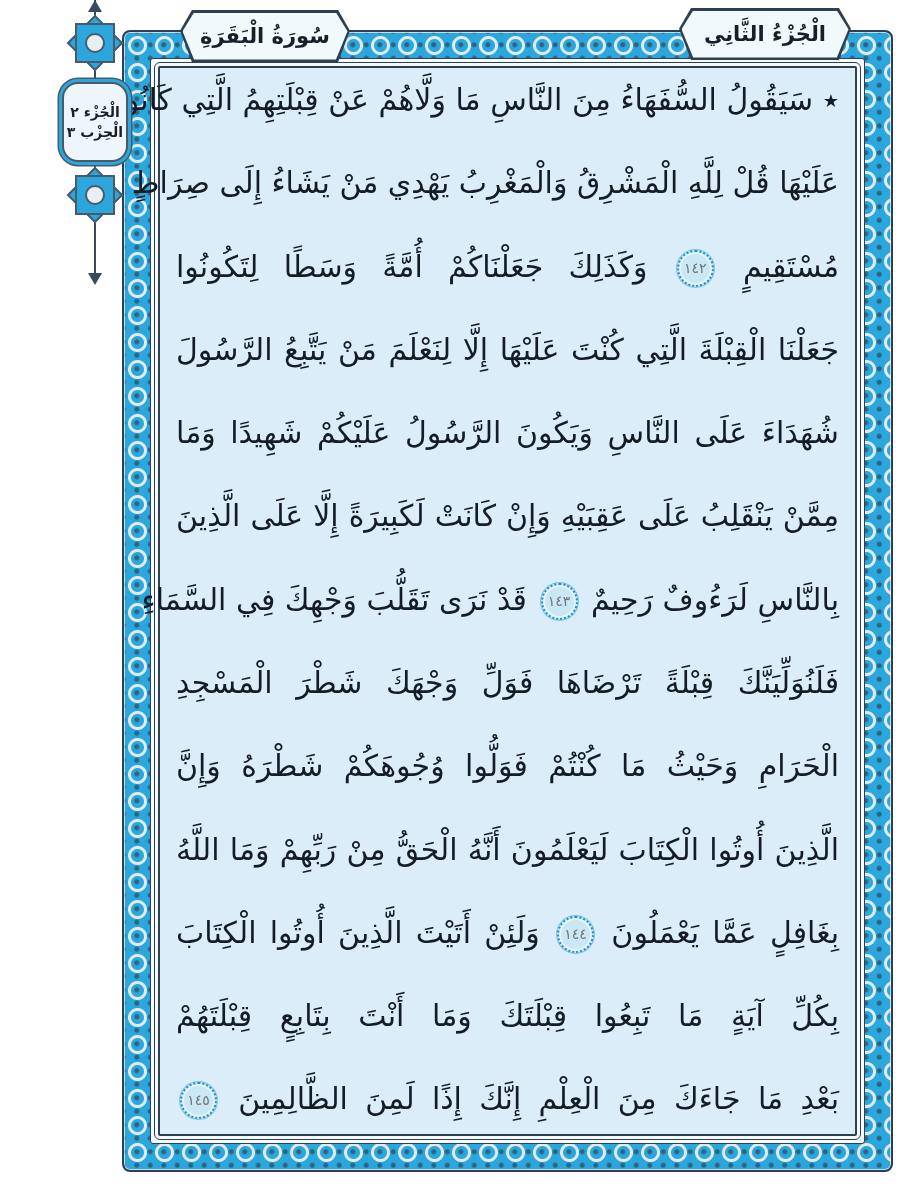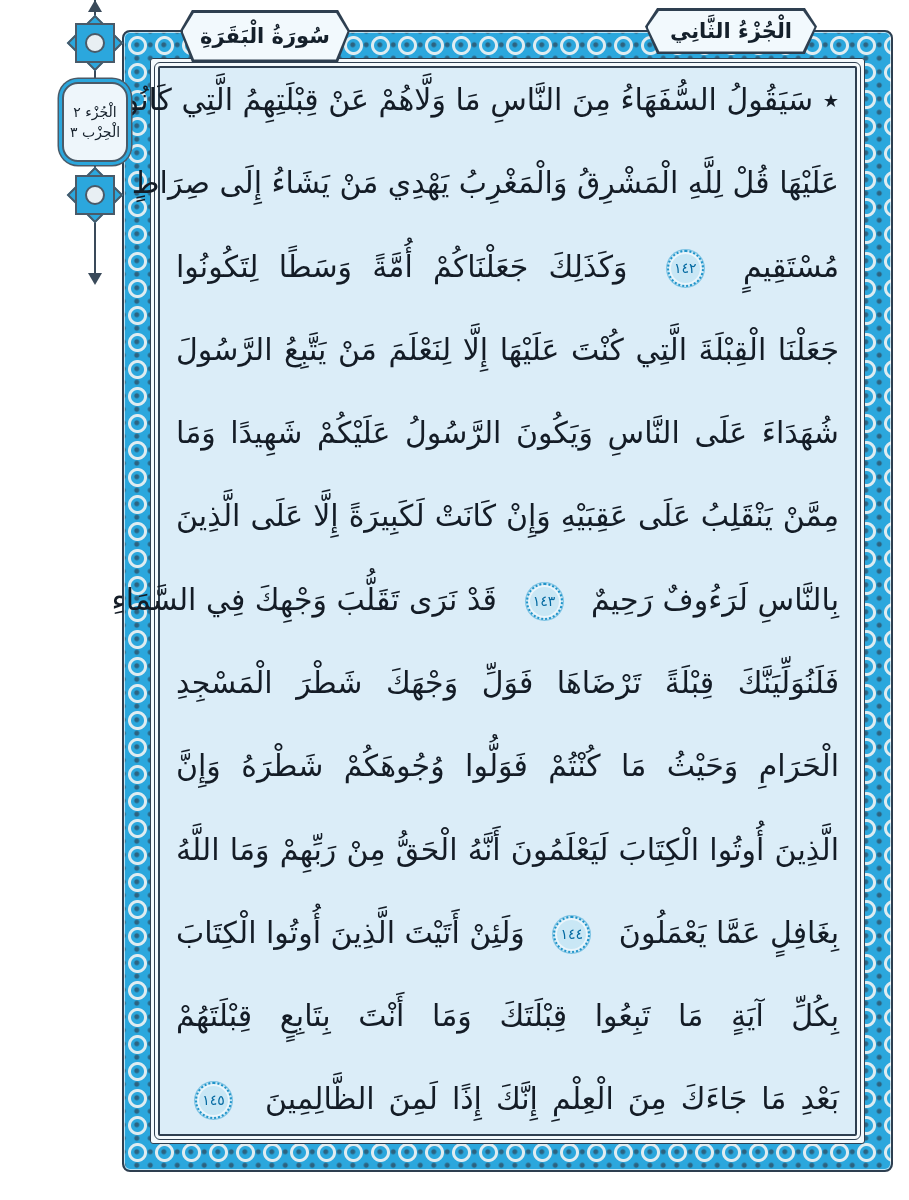--- a/index.html
+++ b/index.html
@@ -38,32 +38,32 @@
     direction:rtl; unicode-bidi:plaintext;
     font-size:30px; line-height:1.35; color:#141c26;
     text-align:justify; text-align-last:justify;
     white-space:nowrap; letter-spacing:0;
   }
   .ayah-medallion {
     display:inline-flex; align-items:center; justify-content:center;
     width:37px; height:37px; border-radius:50%;
     background:#c9e7f5; border:2px dotted #1f93c9;
     box-shadow: 0 0 0 2px #eaf5fb inset, 0 0 0 1px #7fc4e4;
-    font-size:14px; color:#0369a1; vertical-align:middle; margin:0 19px;
+    font-size:14px; color:#737373; vertical-align:middle; margin:0 4px;
   }
 
   
   .cartouche { position:absolute; z-index:6; }
   .cart-outer { position:absolute; inset:0; background:#2e3f50; }
   .cart-inner { position:absolute; inset:2.5px; background:#f2f9fd;
     display:flex; align-items:center; justify-content:center;
     color:#15202b; }
   .hexclip { clip-path:polygon(7% 0, 93% 0, 100% 40%, 93% 100%, 7% 100%, 0 40%); }
   .cartouche.surah { left:180px; top:10px; width:170px; height:52px; }
-  .cartouche.juz   { left:645px; top:8px;  width:172px; height:46px; }
+  .cartouche.juz   { left:679px; top:8px;  width:172px; height:52px; }
   .cartouche .label { font-size:21px; font-weight:bold; }
   .cartouche.pageno { left:450px; top:1138px; width:96px; height:54px; }
   .tabclip { clip-path:polygon(0 0, 100% 0, 89% 52%, 74% 100%, 26% 100%, 11% 52%); }
   .cartouche.pageno .label { font-size:26px; font-weight:bold; padding-bottom:6px; }
 
   
   .ornament-col { position:absolute; left:58px; top:0; width:74px; height:285px; z-index:3; }
   .stem { position:absolute; left:50%; top:0; bottom:6px; width:2px; margin-left:-1px; background:#3a4a5a; }
   .arrow-up { position:absolute; left:50%; top:0; margin-left:-7px; width:0; height:0;
     border-left:7px solid transparent; border-right:7px solid transparent; border-bottom:12px solid #3a4a5a; }
@@ -72,21 +72,21 @@
   .flower { position:absolute; left:50%; width:54px; height:54px; margin-left:-27px; }
   .flower .d1,.flower .d2 { position:absolute; inset:7px; background:#2ba7dd; border:2px solid #4a5a68; }
   .flower .d1 { transform:rotate(45deg); }
   .flower .core { position:absolute; inset:17px; border-radius:50%; background:#e8eff3; border:2px solid #4a5a68; }
   .flower.f-top { top:16px; } .flower.f-bot { top:168px; }
   .hizb-panel { position:absolute; left:50%; top:82px; width:66px; height:80px; margin-left:-33px;
     background:#eef6fb; border:2px solid #4a5a68; border-radius:16px;
     box-shadow:0 0 0 3px #2ba7dd, 0 0 0 4.5px #4a5a68;
     display:flex; flex-direction:column; align-items:center; justify-content:center; gap:4px;
     direction:rtl; }
-  .hizb-panel .mline { font-size:14px; font-weight:normal; color:#15202b; white-space:nowrap; }
+  .hizb-panel .mline { font-size:14px; font-weight:bold; color:#15202b; white-space:nowrap; }
 </style>
 </head>
 <body>
 
 <div class="page">
 
   <div class="ornament-col">
     <div class="stem"></div>
     <div class="arrow-up"></div>
     <div class="flower f-top">

